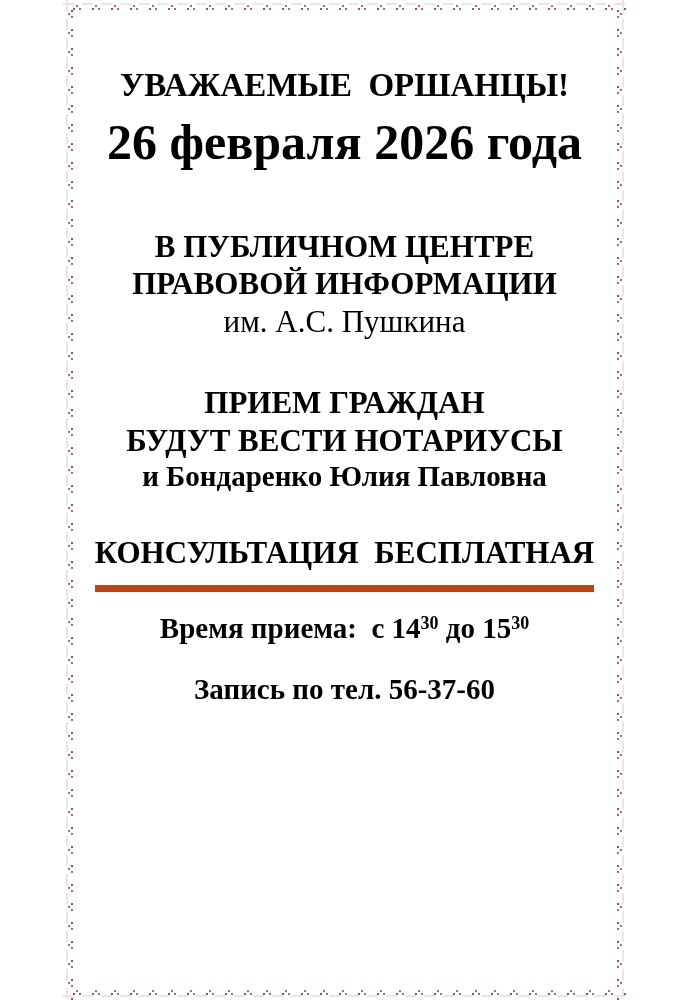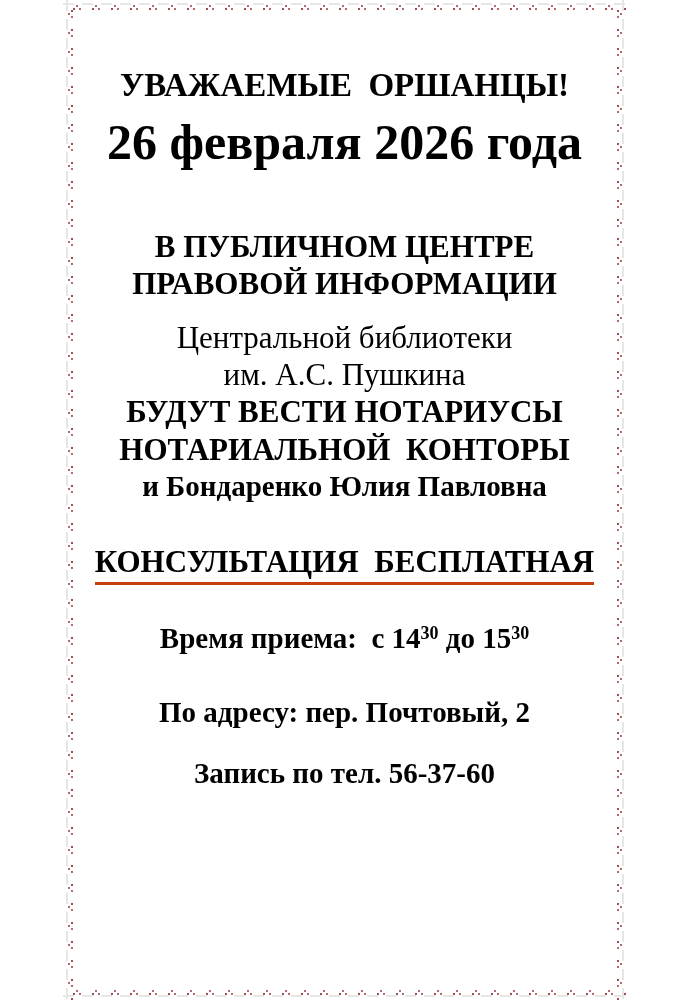--- a/index.html
+++ b/index.html
@@ -69,21 +69,21 @@
   }
   .content p { white-space: pre-wrap; }
 
   .h1a   { font-size: 33px; font-weight: bold; line-height: 1.25; margin: 52px 0 0; }
   .h1b   { font-size: 50px; font-weight: bold; line-height: 1.20; margin: 6px 0 0; }
   .venue { font-size: 31px; font-weight: bold; line-height: 1.20; margin: 56px 0 0; }
   .library { font-size: 31px; font-weight: normal; line-height: 1.20; margin: 16px 0 0; }
   .event { font-size: 31px; font-weight: bold; line-height: 1.22; margin: 44px 0 0; }
   .names { font-size: 29px; font-weight: bold; line-height: 1.20; margin: 26px 0 0; }
   .consult { font-size: 31px; font-weight: bold; line-height: 1.20; margin: 40px 0 0; }
-  .consult .underlined { border-bottom: 3px solid #c2410c; padding-bottom: 3px; white-space: pre-wrap; }
+  .consult .underlined { border-bottom: 7px solid #c2410c; padding-bottom: 15px; white-space: pre-wrap; }
   .time  { font-size: 29px; font-weight: bold; line-height: 1.20; margin: 40px 0 0; }
   .sup   { font-size: 0.62em; position: relative; top: -0.5em; white-space: pre-wrap; }
   .addr  { font-size: 29px; font-weight: bold; line-height: 1.20; margin: 40px 0 0; }
   .phone { font-size: 29px; font-weight: bold; line-height: 1.20; margin: 26px 0 0; }
 </style>
 </head>
 <body>
 
 <div class="page">
 
@@ -93,30 +93,28 @@
   <div class="orn orn-right"></div>
 
   <div class="content">
 
     <p class="h1a">УВАЖАЕМЫЕ  ОРШАНЦЫ!</p>
     <p class="h1b">26 февраля 2026 года</p>
 
     <p class="venue">В ПУБЛИЧНОМ ЦЕНТРЕ</p>
     <p class="venue" style="margin-top:0;">ПРАВОВОЙ ИНФОРМАЦИИ</p>
 
-    <p class="library">Центральной библиотеки</p>
     <p class="library" style="margin-top:0;">им. А.С. Пушкина</p>
 
+    <p class="event">ПРИЕМ ГРАЖДАН</p>
     <p class="event" style="margin-top:0;">БУДУТ ВЕСТИ НОТАРИУСЫ</p>
-    <p class="event" style="margin-top:0;">НОТАРИАЛЬНОЙ  КОНТОРЫ</p>
 
     <p class="names" style="margin-top:0;">и Бондаренко Юлия Павловна</p>
 
     <p class="consult"><span class="underlined">КОНСУЛЬТАЦИЯ  БЕСПЛАТНАЯ</span></p>
 
     <p class="time"><span style="white-space:pre-wrap;">Время приема:  с 14</span><span class="sup">30</span><span style="white-space:pre-wrap;"> до 15</span><span class="sup">30</span></p>
 
-    <p class="addr">По адресу: пер. Почтовый, 2</p>
 
     <p class="phone">Запись по тел. 56-37-60</p>
 
   </div>
 </div>
 
 </body></html>

